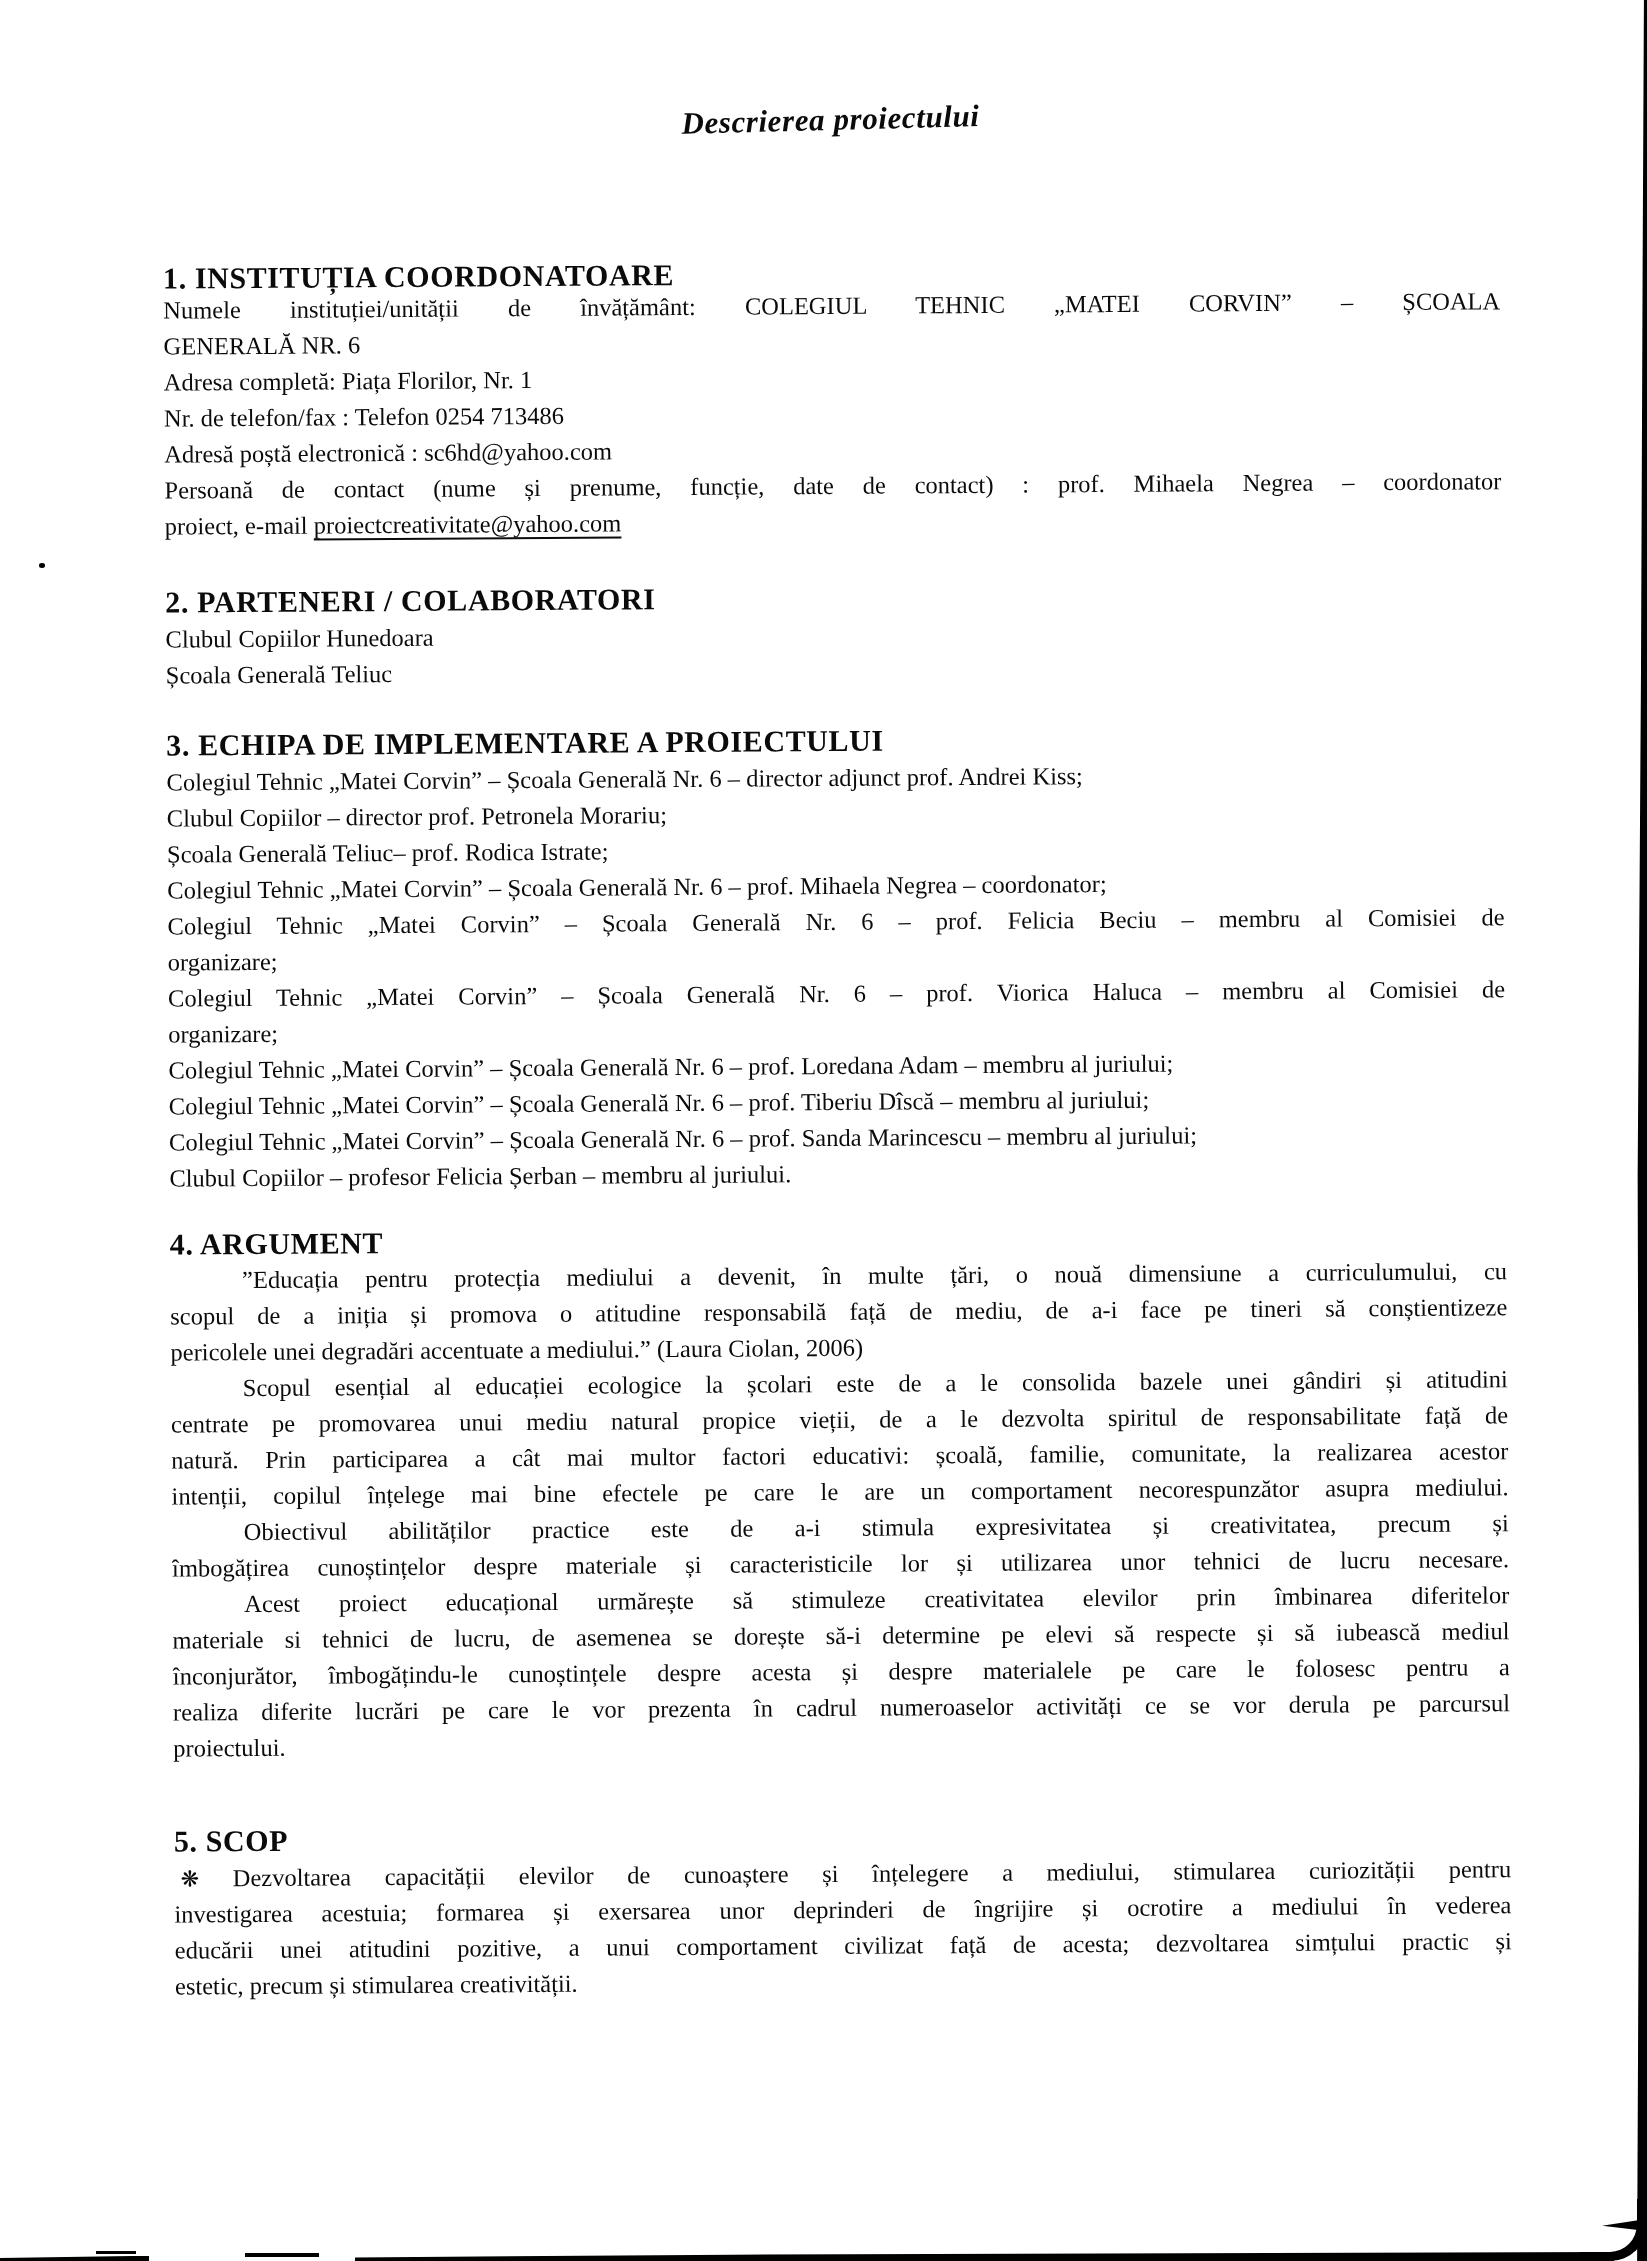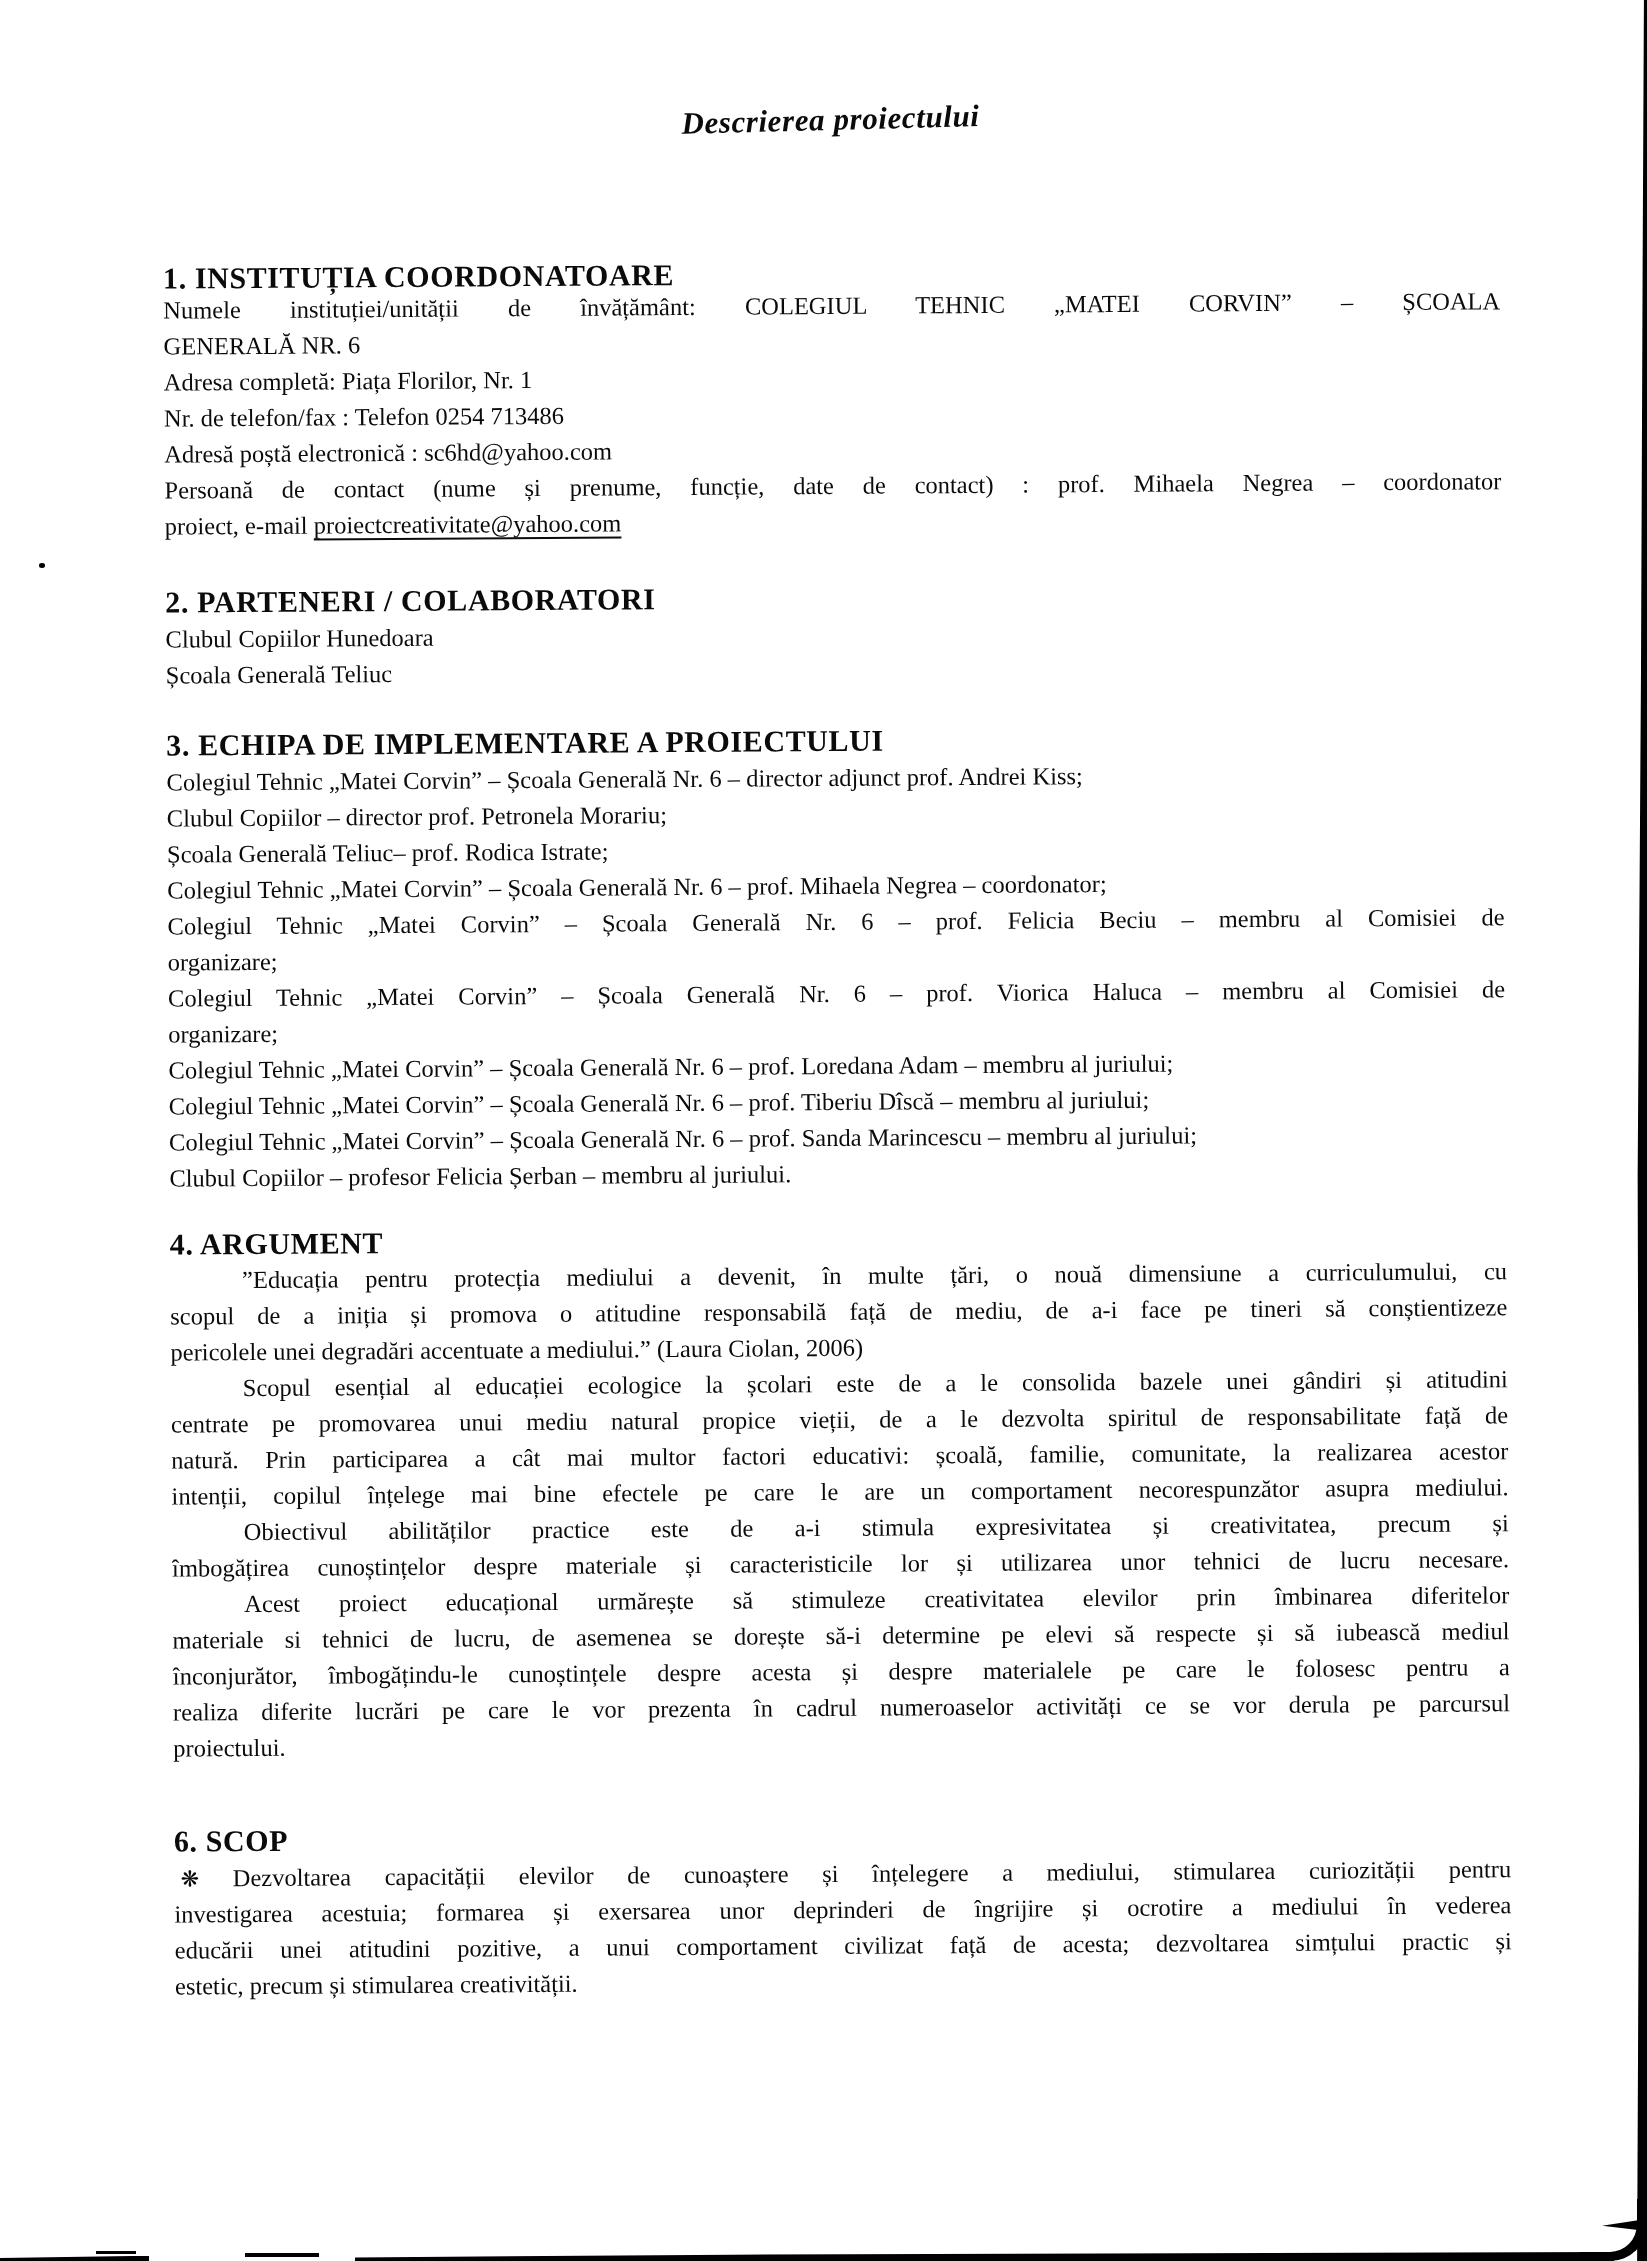--- a/index.html
+++ b/index.html
@@ -110,21 +110,21 @@
     <div class="line jl">intenții, copilul înțelege mai bine efectele pe care le are un comportament necorespunzător asupra mediului.</div>
     <div class="line jl ind">Obiectivul abilităților practice este de a-i stimula expresivitatea și creativitatea, precum și</div>
     <div class="line jl">îmbogățirea cunoștințelor despre materiale și caracteristicile lor și utilizarea unor tehnici de lucru necesare.</div>
     <div class="line jl ind">Acest proiect educațional urmărește să stimuleze creativitatea elevilor prin îmbinarea diferitelor</div>
     <div class="line jl">materiale si tehnici de lucru, de asemenea se dorește să-i determine pe elevi să respecte și să iubească mediul</div>
     <div class="line jl">înconjurător, îmbogățindu-le cunoștințele despre acesta și despre materialele pe care le folosesc pentru a</div>
     <div class="line jl">realiza diferite lucrări pe care le vor prezenta în cadrul numeroaselor activități ce se vor derula pe parcursul</div>
     <div class="line">proiectului.</div>
   </div>
 
-  <div class="heading" style="top:1819px">6. SCOP</div>
+  <div class="heading" style="top:1819px">5. SCOP</div>
   <div class="lines" style="top:1856px">
     <div class="line jl bullet-line"><span class="flower">❋</span> <span>Dezvoltarea capacității elevilor de cunoaștere și înțelegere a mediului, stimularea curiozității pentru</span></div>
     <div class="line jl">investigarea acestuia; formarea și exersarea unor deprinderi de îngrijire și ocrotire a mediului în vederea</div>
     <div class="line jl">educării unei atitudini pozitive, a unui comportament civilizat față de acesta; dezvoltarea simțului practic și</div>
     <div class="line">estetic, precum și stimularea creativității.</div>
   </div>
 
 </div>
 
 <div class="art art-right-line"></div>

